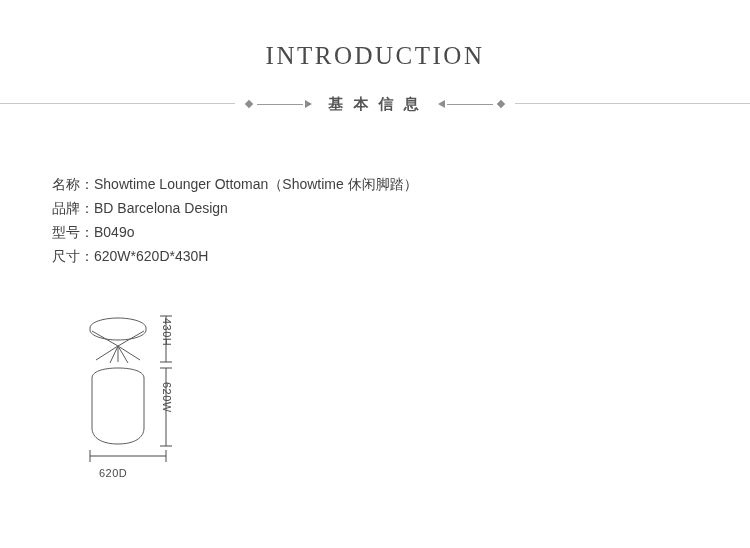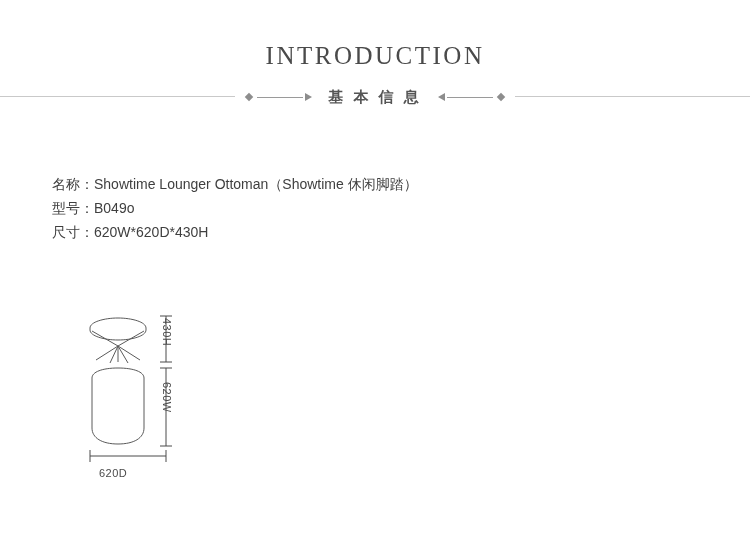--- a/index.html
+++ b/index.html
@@ -33,21 +33,21 @@
     letter-spacing: 2.5px;
     color: #4a4a4a;
     font-weight: normal;
     margin: 0;
     line-height: 32px;
   }
   .header-rule-wrap {
     position: relative;
     width: 750px;
     height: 34px;
-    margin-top: 8px;
+    margin-top: 15px;
   }
   .header-rule {
     position: absolute;
     top: 16px;
     left: 0;
     width: 750px;
     height: 1px;
     background: #c9c9c9;
   }
   .header-sub-wrap {
@@ -172,20 +172,21 @@
           <span class="orn-arrow-left"></span>
           <span class="orn-line"></span>
           <span class="orn-diamond"></span>
         </div>
       </div>
     </div>
   </div>
 
   <div class="specs">
     <div class="spec-line">名称：Showtime Lounger Ottoman（Showtime 休闲脚踏）</div>
+    <div class="spec-line">品牌：BD Barcelona Design</div>
     <div class="spec-line">型号：B049o</div>
     <div class="spec-line">尺寸：620W*620D*430H</div>
   </div>
 
   <div class="drawing">
     <svg class="dwg-svg" width="260" height="200" viewBox="0 0 260 200">
       <g stroke="#5a5a5a" fill="none" stroke-width="1">
 
         <path d="M20 28 C20 22, 34 18, 48 18 C62 18, 76 22, 76 28 L76 30 C76 36, 62 40, 48 40 C34 40, 20 36, 20 30 Z"></path>
         <path d="M22 31 L48 46 L74 31"></path>

